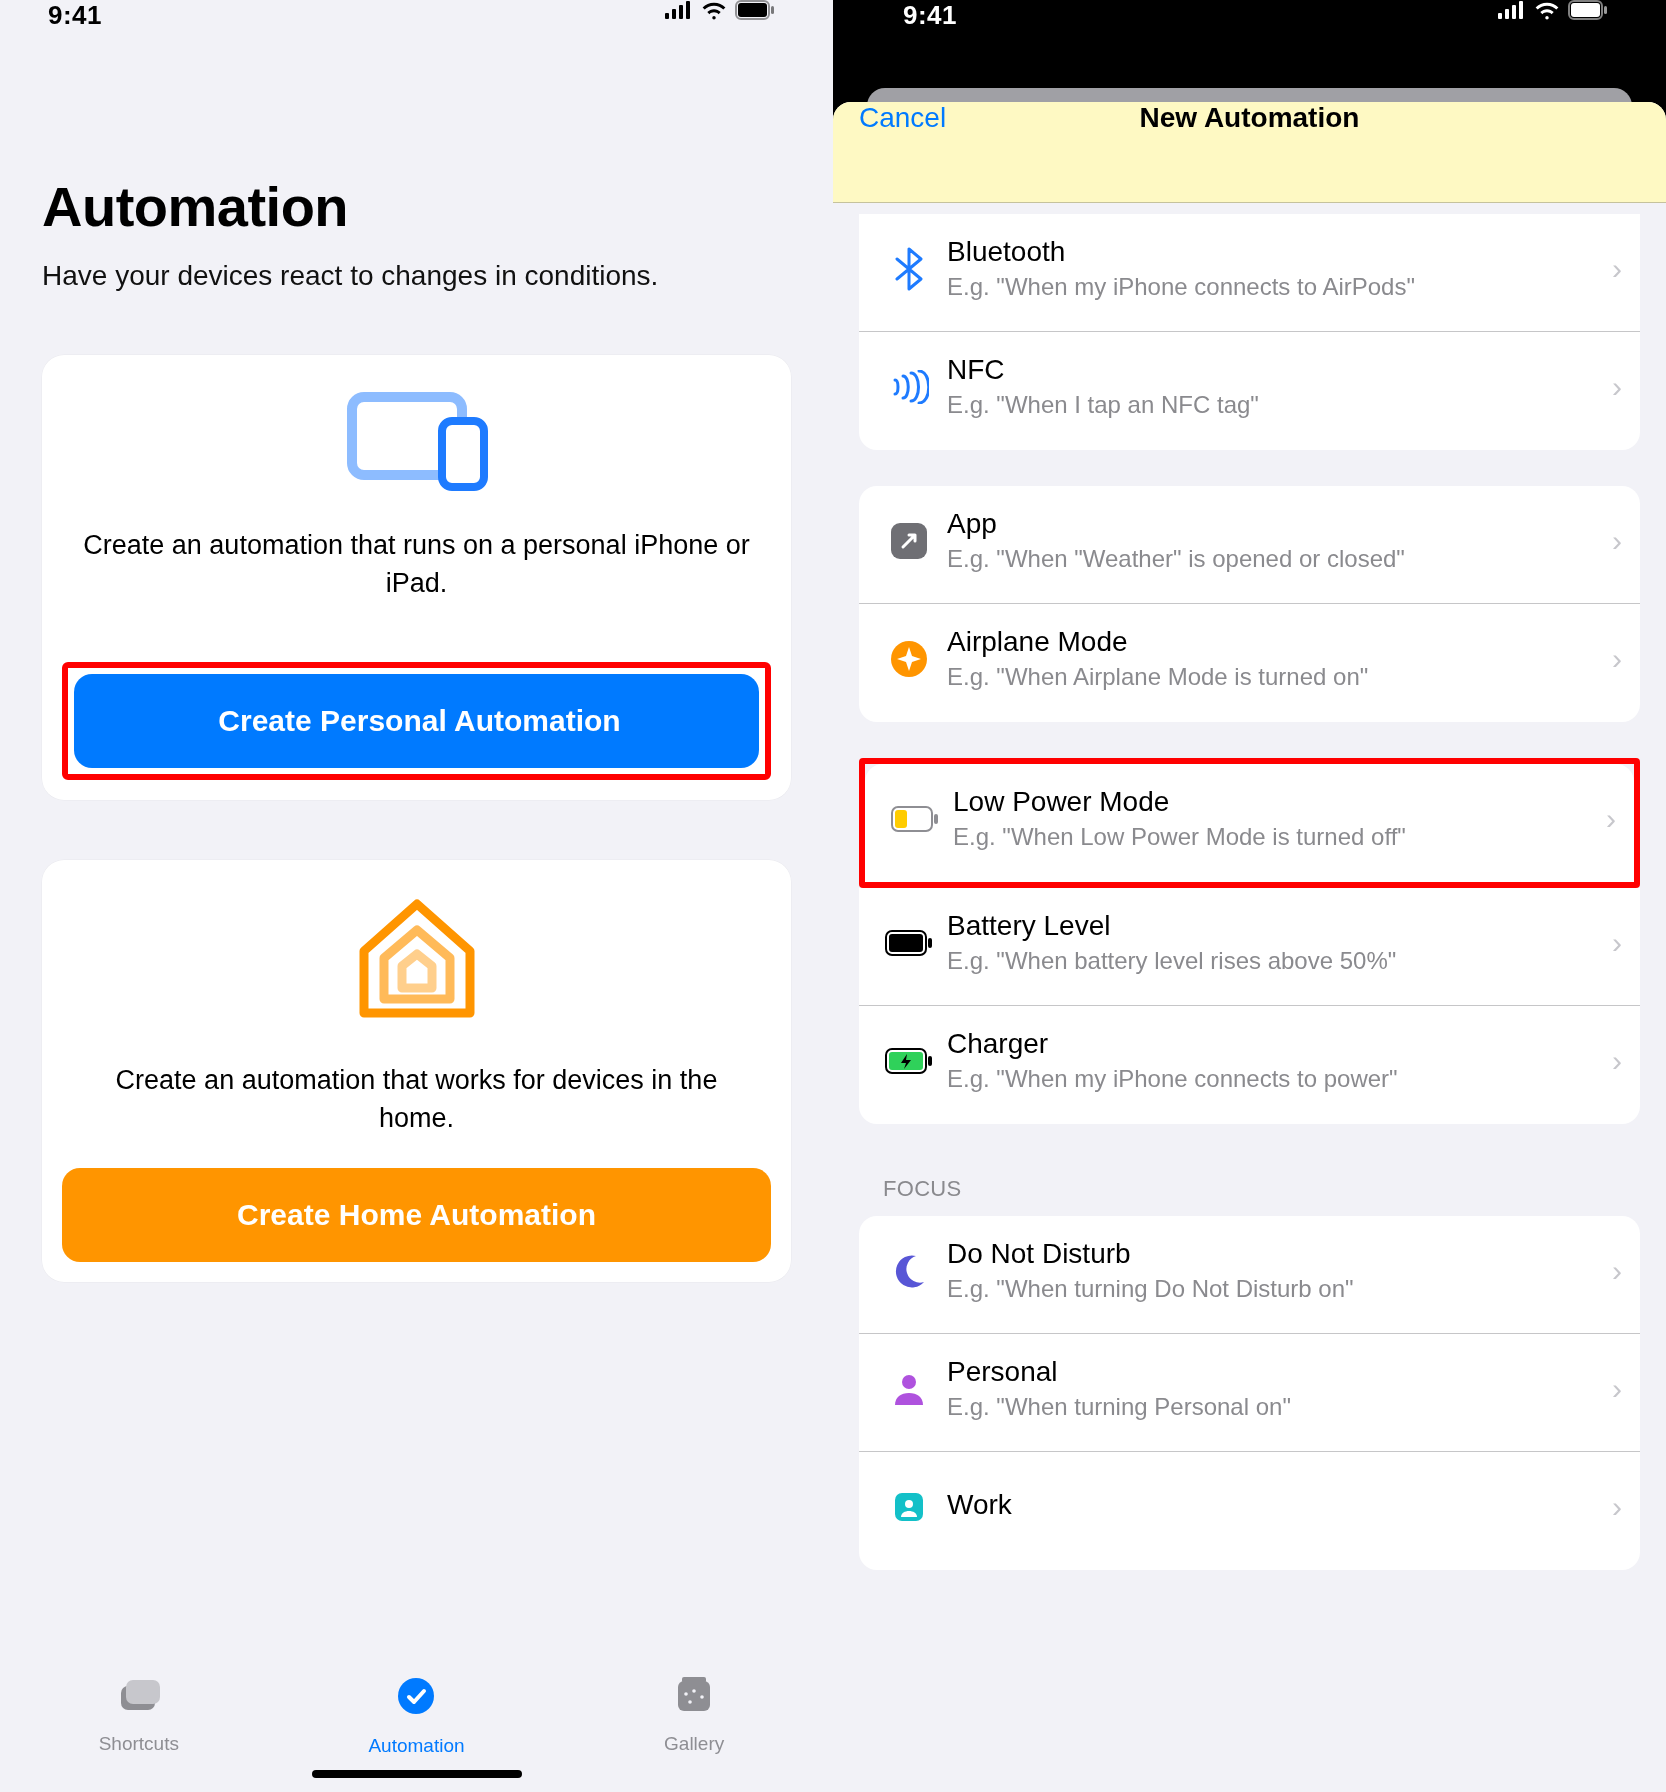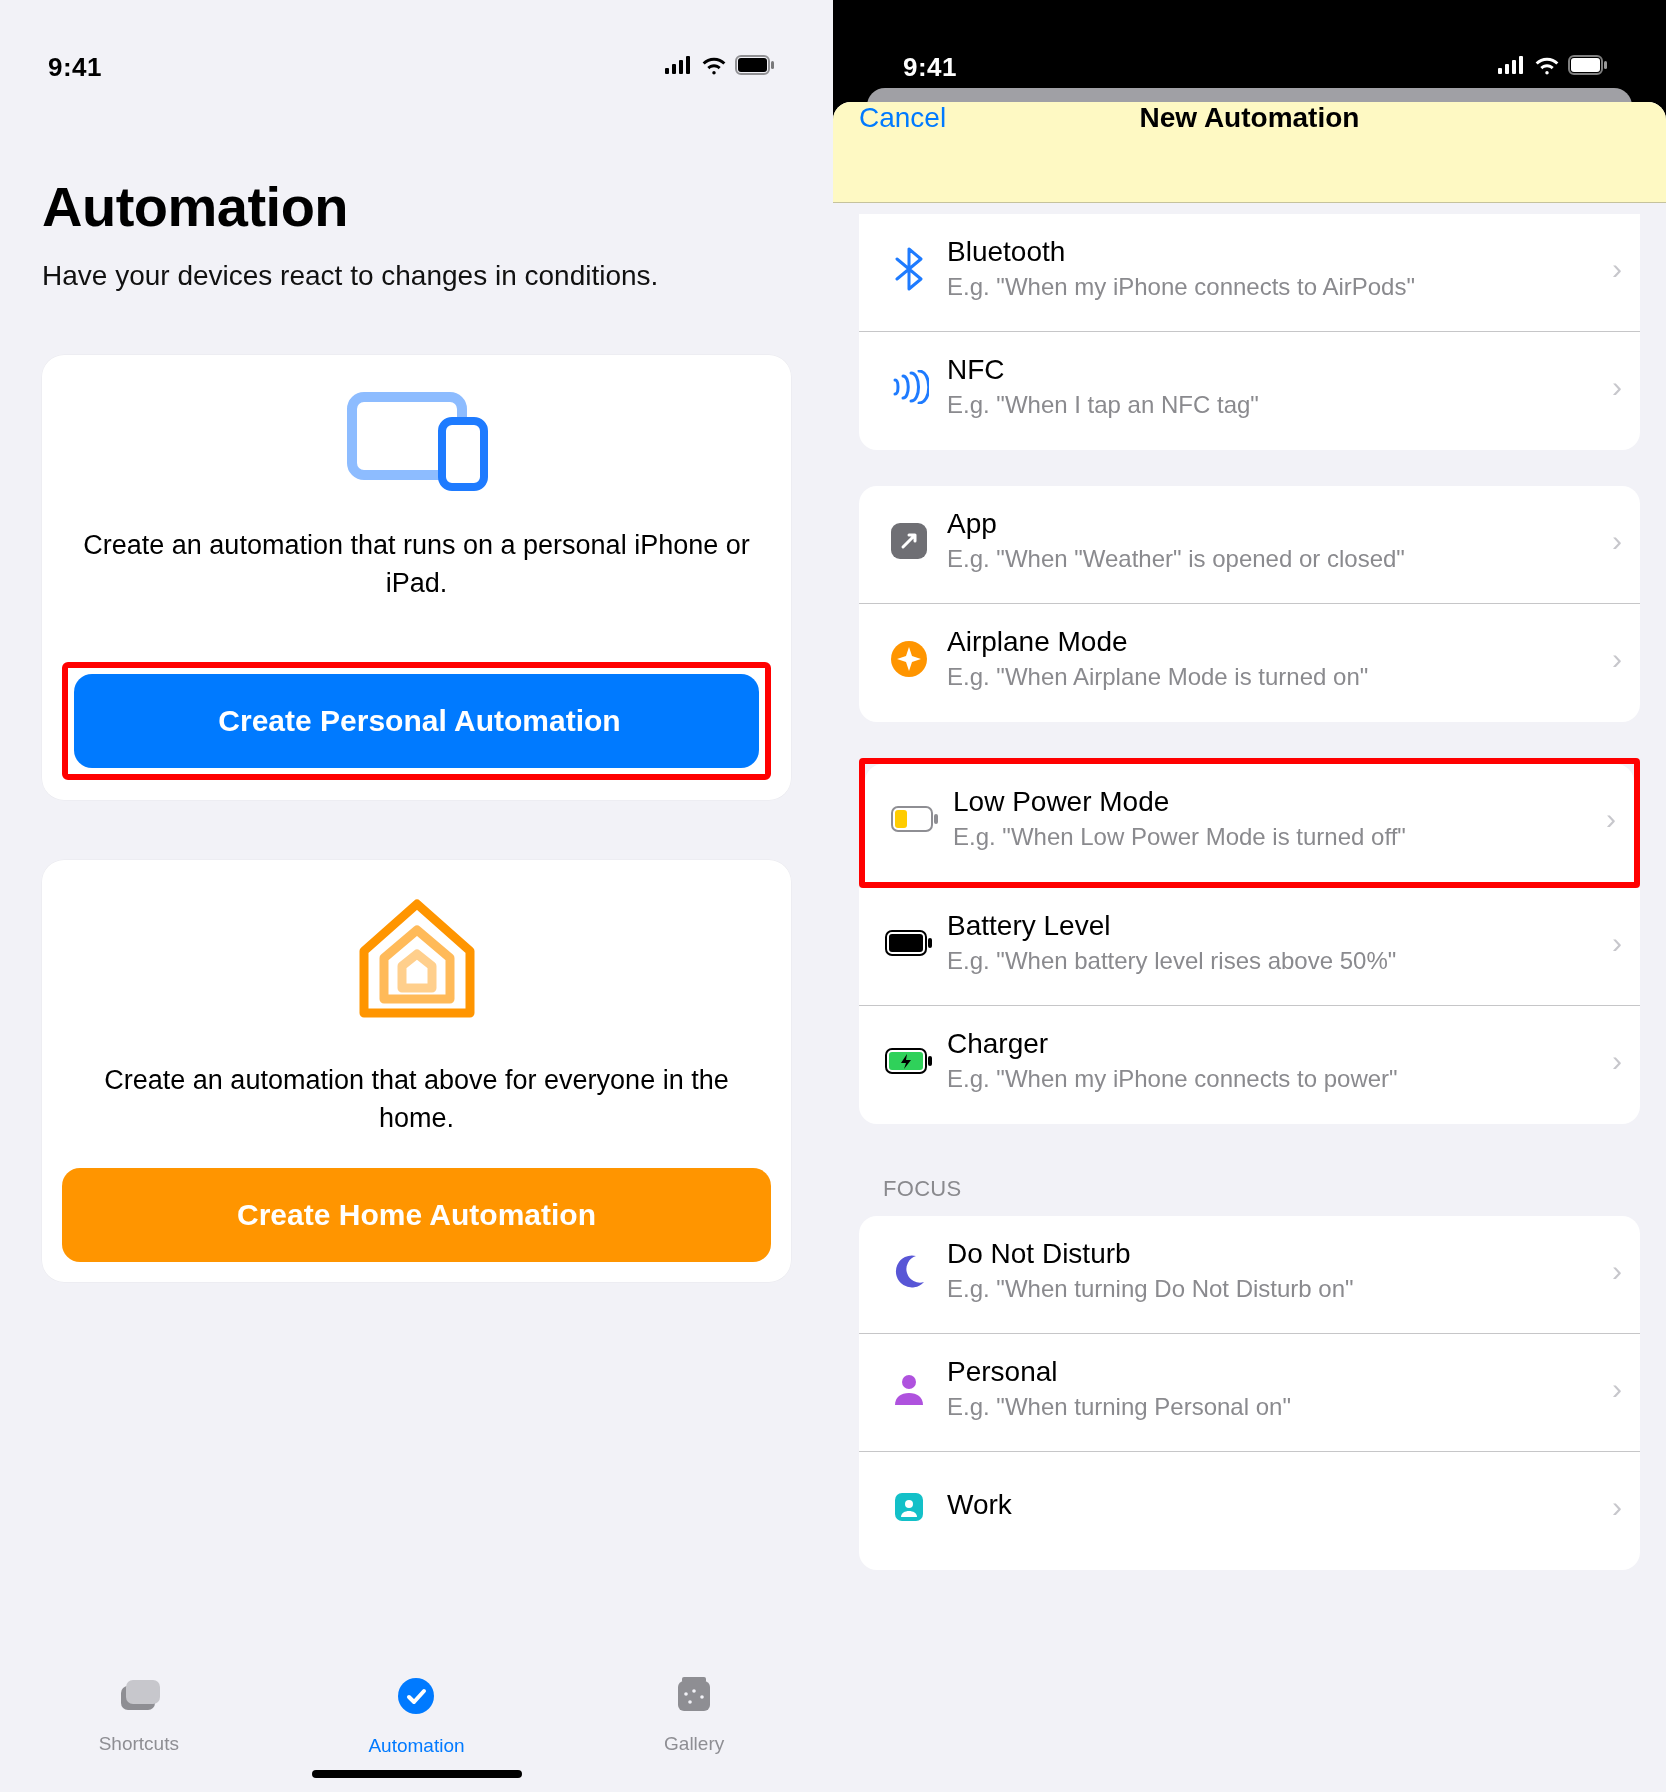--- a/index.html
+++ b/index.html
@@ -3,21 +3,21 @@
 <meta charset="utf-8">
 <style>
   * { box-sizing: border-box; margin: 0; padding: 0; -webkit-font-smoothing: antialiased; }
   body { font-family: -apple-system, "SF Pro Text", "Helvetica Neue", Arial, sans-serif; background:#fff; width:1666px; height:1792px; overflow:hidden; }
   .row { display:flex; width:1666px; height:1792px; }
   .phone { position:relative; flex:0 0 833px; height:1792px; }
   .phone-left { background:#f2f2f7; }
   .phone-right { background:#000; }
 
   
-  .status { position:absolute; top:0; left:0; right:16px; height:88px; display:flex; align-items:center; justify-content:space-between; padding:0 42px 0 48px; color:#000;margin-top:23px; }
+  .status { position:absolute; top:0; left:0; right:16px; height:88px; display:flex; align-items:flex-start; justify-content:space-between; padding:0 42px 0 48px; color:#000; }
   .phone-right .status { color:#fff; padding:0 42px 0 70px; }
   .status .time { font-size:26px; font-weight:600; letter-spacing:0.5px; }
   .status .right { display:flex; align-items:center; gap:8px; }
   .sig-icon, .wifi-icon, .batt-icon { display:inline-block; }
 
   
   .left-content { position:absolute; top:174px; left:42px; right:42px; }
   .title { font-size:56px; font-weight:800; letter-spacing:-0.5px; color:#000; margin-bottom:18px; }
   .subtitle { font-size:28px; color:#111; line-height:1.35; }
   .card { background:#fff; border-radius:22px; margin-top:60px; padding:36px 20px 20px; text-align:center; box-shadow:0 0 0 0.5px rgba(0,0,0,0.04); }
@@ -106,21 +106,21 @@
       <div class="card">
         <div class="illus">
           <svg width="130" height="130" viewBox="0 0 130 130">
               <g fill="none" stroke="#ff9500" stroke-width="9" stroke-linejoin="round">
                 <path d="M65 8 118 55v62H12V55Z"></path>
                 <path d="M65 34 98 62v41H32V62Z" opacity="0.65"></path>
                 <path d="M65 58 80 70v22H50V70Z" opacity="0.45"></path>
               </g>
             </svg>
         </div>
-        <p class="card-desc">Create an automation that above for everyone in the home.</p>
+        <p class="card-desc">Create an automation that works for devices in the home.</p>
         <button class="big-btn btn-orange">Create Home Automation</button>
       </div>
     </div>
 
     <div class="tabbar">
       <div class="tab">
         <svg width="44" height="40" viewBox="0 0 44 40">
             <rect x="4" y="11" width="34" height="24" rx="7" fill="#8e8e93"></rect>
             <rect x="9" y="5" width="34" height="24" rx="7" fill="#c7c7cc"></rect>
           </svg>

